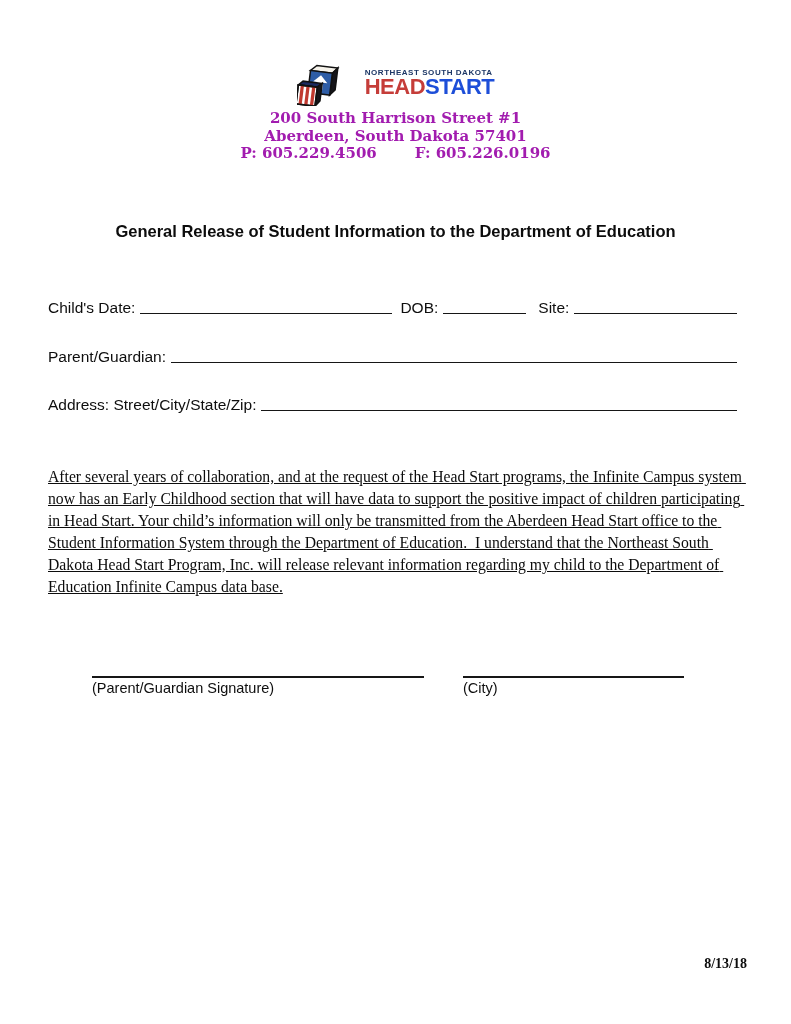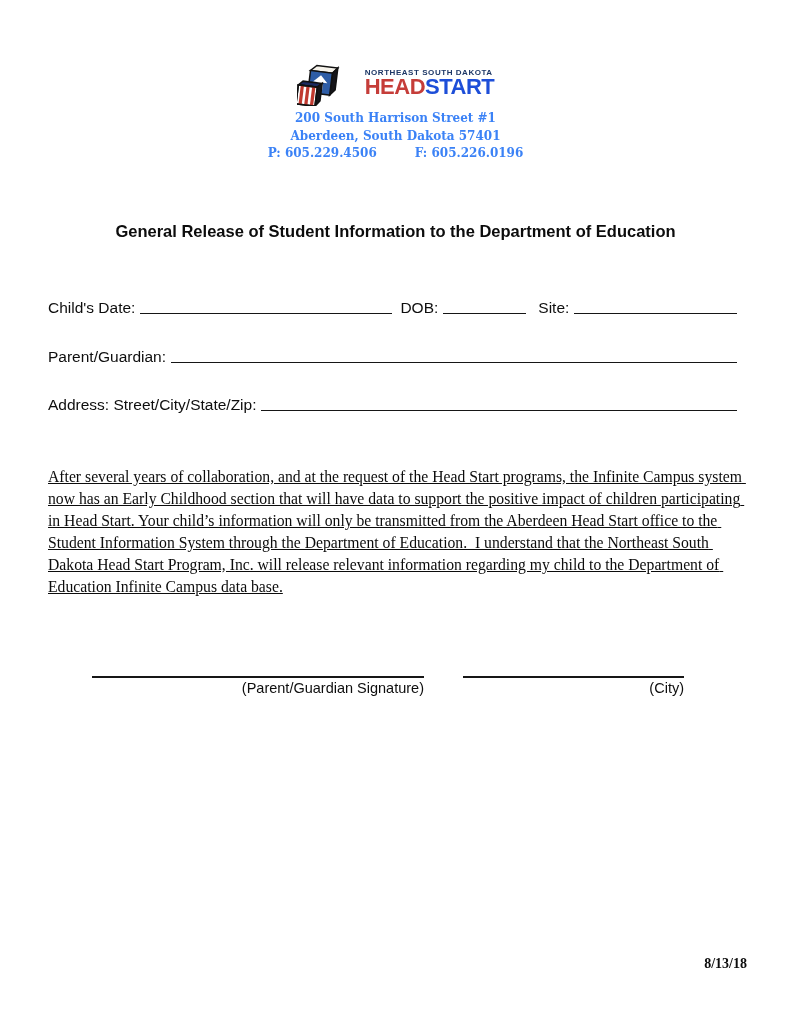--- a/index.html
+++ b/index.html
@@ -47,23 +47,23 @@
 
   
   .addr {
     position: absolute;
     top: 110px;
     left: 0;
     width: 100%;
     text-align: center;
     font-family: "DejaVu Serif", serif;
     font-weight: 600;
-    font-size: 12px;
+    font-size: 15px;
     line-height: 17.5px;
-    color: #3b82f6;
+    color: #a21caf;
   }
   .addr .phone-fax .fax { margin-left: 38px; }
 
   
   .doc-title {
     position: absolute;
     top: 222px;
     left: 0;
     width: 100%;
     text-align: center;
@@ -107,21 +107,21 @@
     width: 696px;
     font-family: "Liberation Serif", serif;
     font-size: 15.7px;
     line-height: 22px;
     color: #0c0c0c;
     white-space: pre-wrap;
     text-decoration: underline;
   }
 
   
-  .sig-block { position: absolute; top: 676px; text-align: right; }
+  .sig-block { position: absolute; top: 676px; }
   .sig-line  { border-top: 2px solid #161616; }
   .sig-label { font-size: 14.5px; padding-top: 2px; color: #0e0e0e; }
   .sig-parent { left: 92px;  width: 332px; }
   .sig-date   { left: 463px; width: 221px; }
 
   
   .footer-date {
     position: absolute;
     top: 956px;
     right: 44px;

